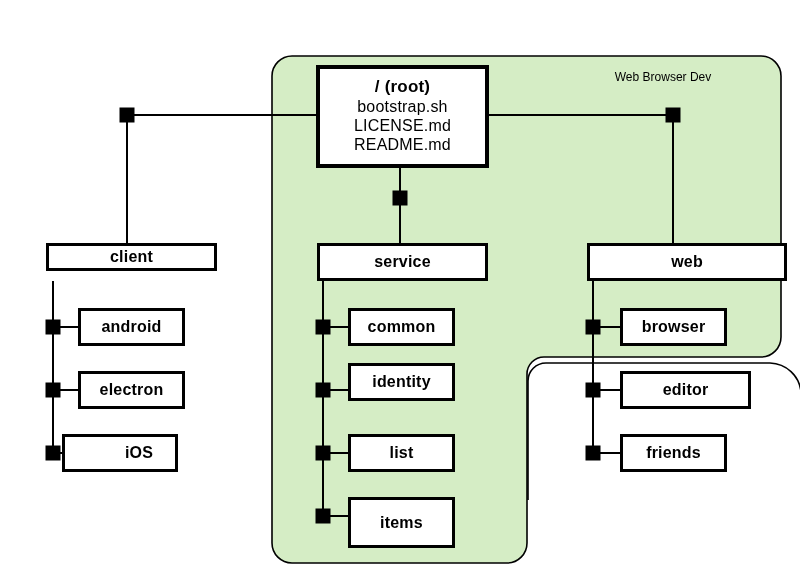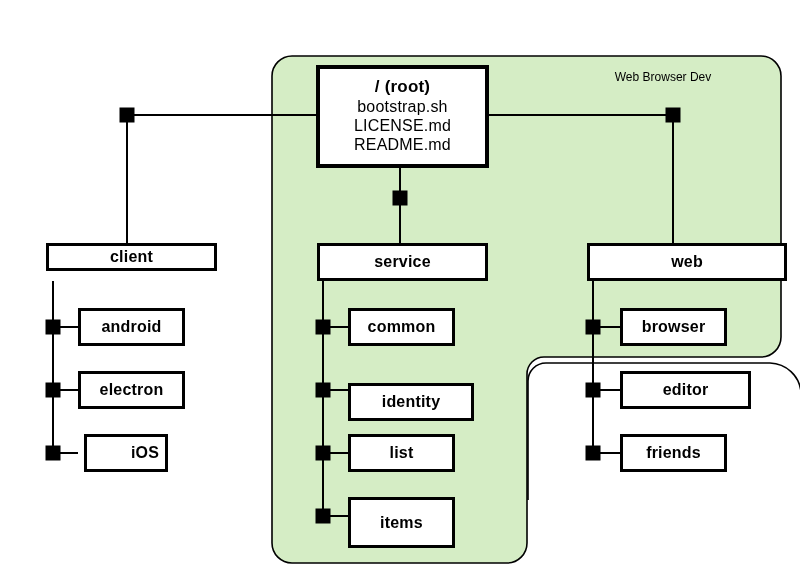--- a/index.html
+++ b/index.html
@@ -99,28 +99,28 @@
   <div class="node" style="left:587px;top:243px;width:200px;height:38px;">
     <span>web</span>
   </div>
 
   <div class="node" style="left:78px;top:308px;width:107px;height:38px;">
     <span>android</span>
   </div>
   <div class="node" style="left:78px;top:371px;width:107px;height:38px;">
     <span>electron</span>
   </div>
-  <div class="node" style="left:84px;top:434px;width:84px;height:38px;padding-left:38px;">
+  <div class="node" style="left:62px;top:434px;width:116px;height:38px;padding-left:38px;">
     <span>iOS</span>
   </div>
 
   <div class="node" style="left:348px;top:308px;width:107px;height:38px;">
     <span>common</span>
   </div>
-  <div class="node" style="left:348px;top:383px;width:126px;height:38px;">
+  <div class="node" style="left:348px;top:363px;width:107px;height:38px;">
     <span>identity</span>
   </div>
   <div class="node" style="left:348px;top:434px;width:107px;height:38px;">
     <span>list</span>
   </div>
   <div class="node" style="left:348px;top:497px;width:107px;height:51px;">
     <span>items</span>
   </div>
 
   <div class="node" style="left:620px;top:308px;width:107px;height:38px;">

